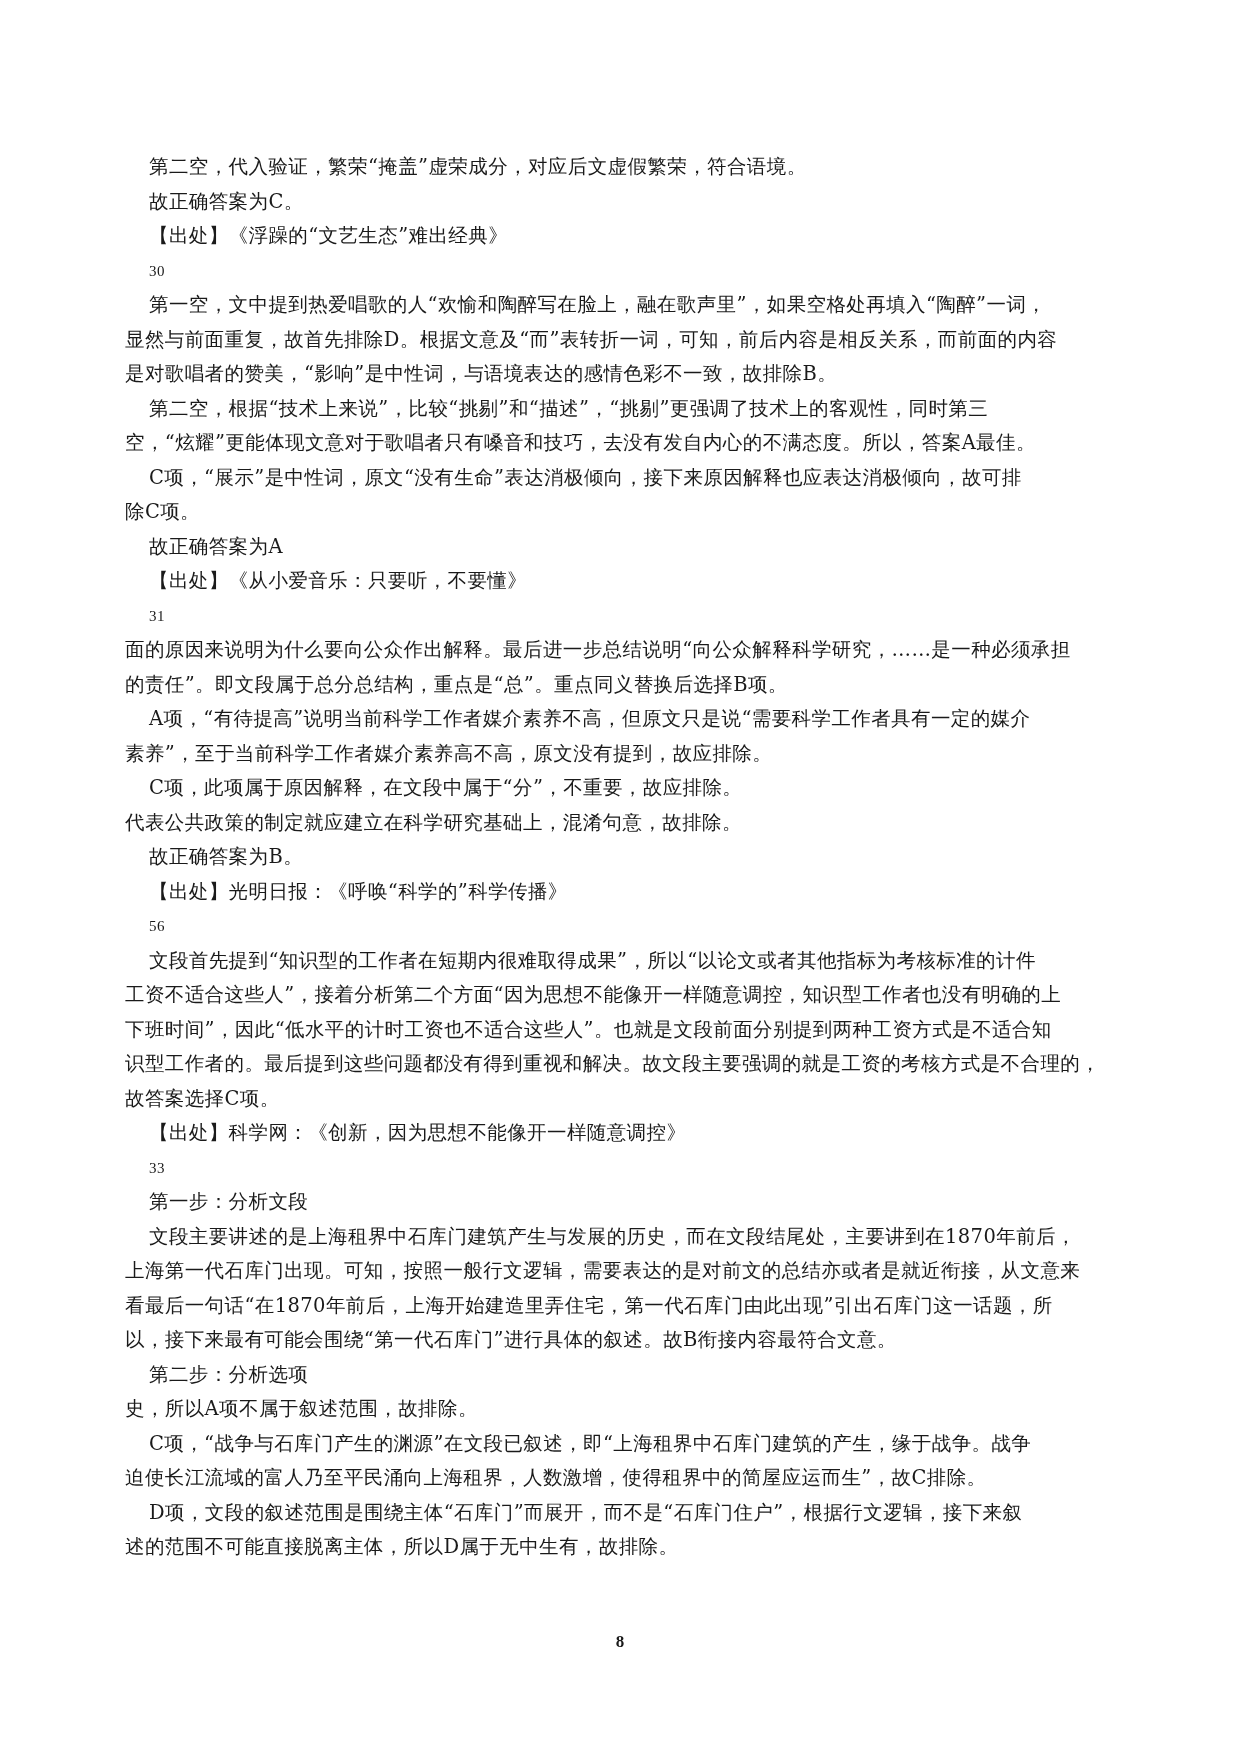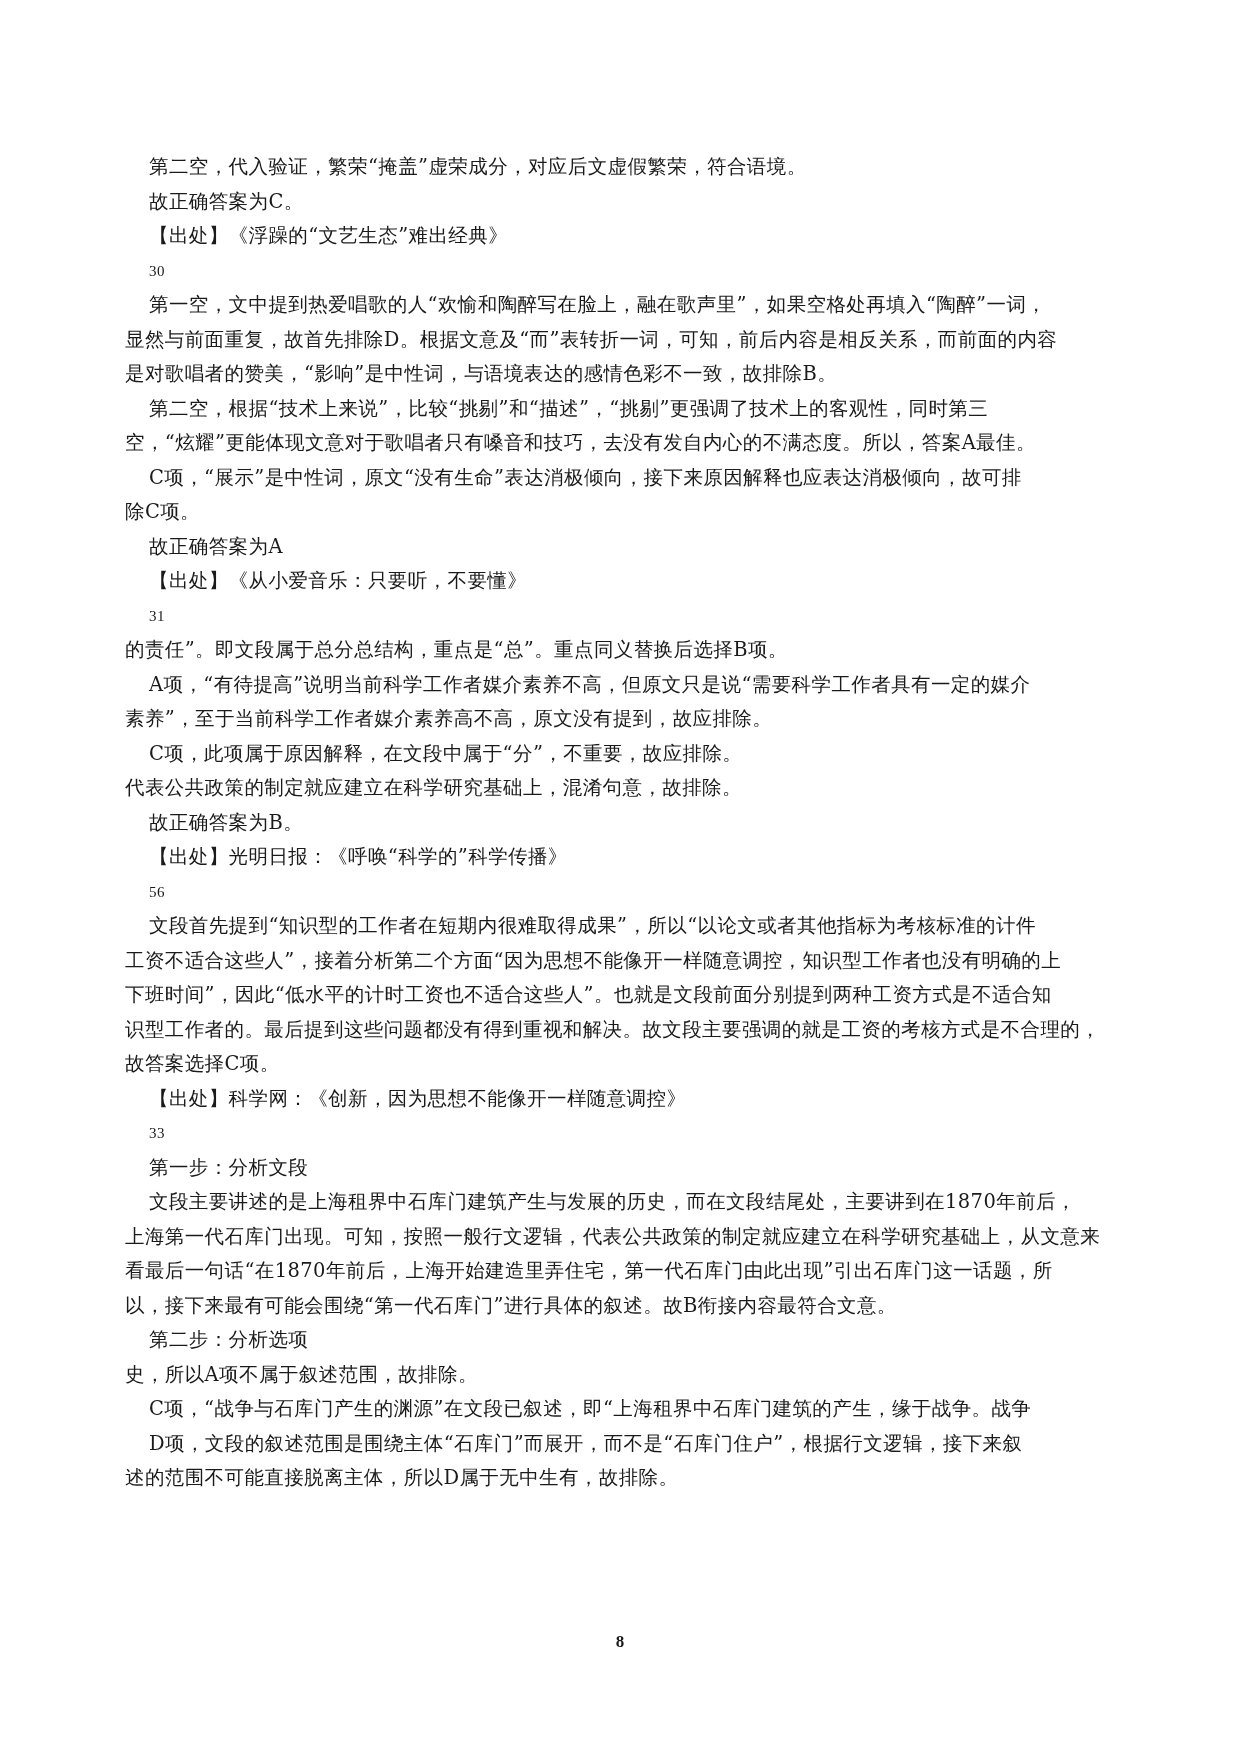--- a/index.html
+++ b/index.html
@@ -26,40 +26,42 @@
       <div class="line indent">第一空，文中提到热爱唱歌的人“欢愉和陶醉写在脸上，融在歌声里”，如果空格处再填入“陶醉”一词，</div>
       <div class="line">显然与前面重复，故首先排除D。根据文意及“而”表转折一词，可知，前后内容是相反关系，而前面的内容</div>
       <div class="line">是对歌唱者的赞美，“影响”是中性词，与语境表达的感情色彩不一致，故排除B。</div>
       <div class="line indent">第二空，根据“技术上来说”，比较“挑剔”和“描述”，“挑剔”更强调了技术上的客观性，同时第三</div>
       <div class="line">空，“炫耀”更能体现文意对于歌唱者只有嗓音和技巧，去没有发自内心的不满态度。所以，答案A最佳。</div>
       <div class="line indent">C项，“展示”是中性词，原文“没有生命”表达消极倾向，接下来原因解释也应表达消极倾向，故可排</div>
       <div class="line">除C项。</div>
       <div class="line indent">故正确答案为A</div>
       <div class="line indent">【出处】《从小爱音乐：只要听，不要懂》</div>
       <div class="line num">31</div>
+      <div class="line">面的原因来说明为什么要向公众作出解释。最后进一步总结说明“向公众解释科学研究，……是一种必须承担</div>
       <div class="line">的责任”。即文段属于总分总结构，重点是“总”。重点同义替换后选择B项。</div>
       <div class="line indent">A项，“有待提高”说明当前科学工作者媒介素养不高，但原文只是说“需要科学工作者具有一定的媒介</div>
       <div class="line">素养”，至于当前科学工作者媒介素养高不高，原文没有提到，故应排除。</div>
       <div class="line indent">C项，此项属于原因解释，在文段中属于“分”，不重要，故应排除。</div>
       <div class="line">代表公共政策的制定就应建立在科学研究基础上，混淆句意，故排除。</div>
       <div class="line indent">故正确答案为B。</div>
       <div class="line indent">【出处】光明日报：《呼唤“科学的”科学传播》</div>
       <div class="line num">56</div>
       <div class="line indent">文段首先提到“知识型的工作者在短期内很难取得成果”，所以“以论文或者其他指标为考核标准的计件</div>
       <div class="line">工资不适合这些人”，接着分析第二个方面“因为思想不能像开一样随意调控，知识型工作者也没有明确的上</div>
       <div class="line">下班时间”，因此“低水平的计时工资也不适合这些人”。也就是文段前面分别提到两种工资方式是不适合知</div>
       <div class="line">识型工作者的。最后提到这些问题都没有得到重视和解决。故文段主要强调的就是工资的考核方式是不合理的，</div>
       <div class="line">故答案选择C项。</div>
       <div class="line indent">【出处】科学网：《创新，因为思想不能像开一样随意调控》</div>
       <div class="line num">33</div>
       <div class="line indent">第一步：分析文段</div>
       <div class="line indent">文段主要讲述的是上海租界中石库门建筑产生与发展的历史，而在文段结尾处，主要讲到在1870年前后，</div>
-      <div class="line">上海第一代石库门出现。可知，按照一般行文逻辑，代表公共政策的制定就应建立在科学研究基础上，从文意来</div>
+      <div class="line">上海第一代石库门出现。可知，按照一般行文逻辑，需要表达的是对前文的总结亦或者是就近衔接，从文意来</div>
       <div class="line">看最后一句话“在1870年前后，上海开始建造里弄住宅，第一代石库门由此出现”引出石库门这一话题，所</div>
       <div class="line">以，接下来最有可能会围绕“第一代石库门”进行具体的叙述。故B衔接内容最符合文意。</div>
       <div class="line indent">第二步：分析选项</div>
       <div class="line">史，所以A项不属于叙述范围，故排除。</div>
       <div class="line indent">C项，“战争与石库门产生的渊源”在文段已叙述，即“上海租界中石库门建筑的产生，缘于战争。战争</div>
+      <div class="line">迫使长江流域的富人乃至平民涌向上海租界，人数激增，使得租界中的简屋应运而生”，故C排除。</div>
       <div class="line indent">D项，文段的叙述范围是围绕主体“石库门”而展开，而不是“石库门住户”，根据行文逻辑，接下来叙</div>
       <div class="line">述的范围不可能直接脱离主体，所以D属于无中生有，故排除。</div>
     </div>
   <div class="page-num">8</div>
 </div>
 
 </body></html>

